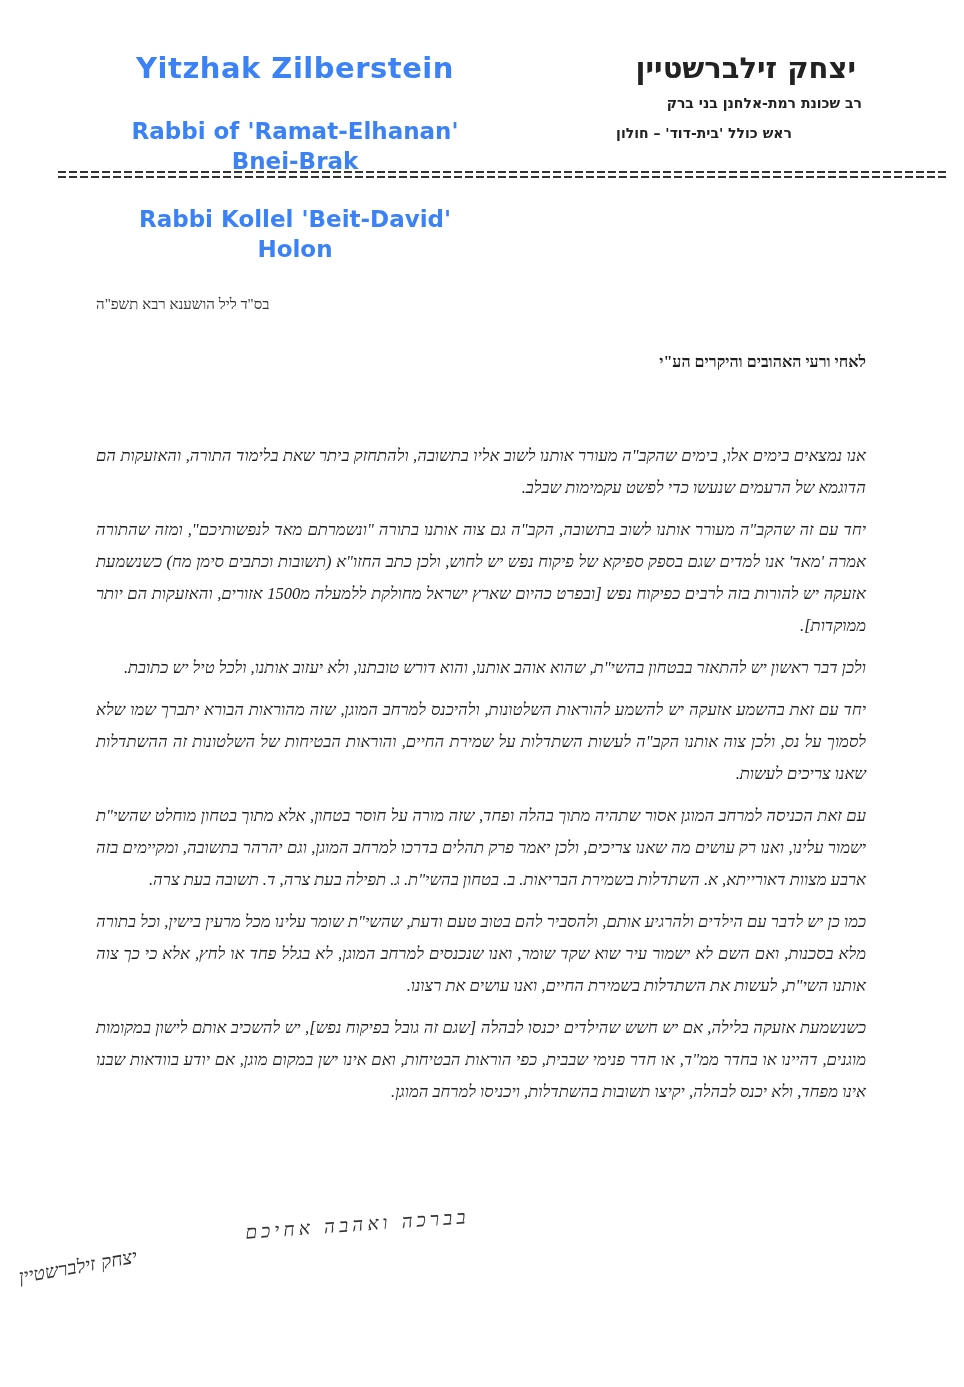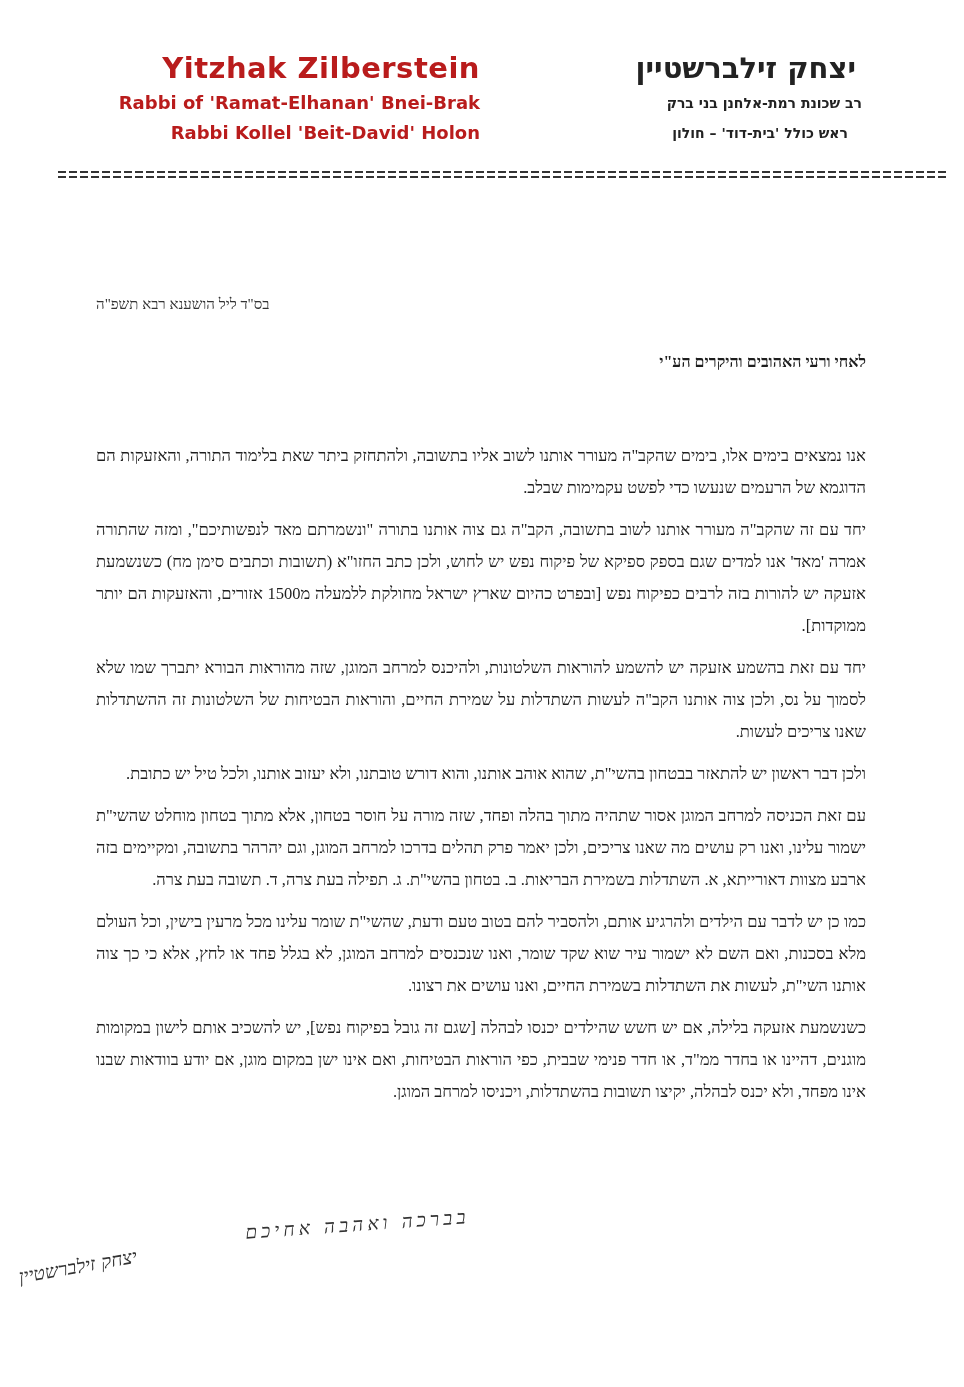--- a/index.html
+++ b/index.html
@@ -1,36 +1,36 @@
 <!DOCTYPE html>
 <html><head>
   <meta charset="utf-8">
   <style>
     html, body { margin: 0; padding: 0; background: #ffffff; }
     body {
       width: 964px; height: 1387px; position: relative; overflow: hidden;
       font-family: "Liberation Serif", serif; color: #1e1e1e;
     }
-    .hdr-en { position: absolute; left: 110px; top: 48px; width: 370px; text-align: right;
-      font-family: "DejaVu Sans", sans-serif; color: #b91c1c; }
+    .hdr-en { position: absolute; left: 110px; top: 48px; width: 370px; text-align: center;
+      font-family: "DejaVu Sans", sans-serif; color: #3b82f6; }
     .hdr-en .name { font-size: 29px; font-weight: bold; letter-spacing: 0.5px; line-height: 40px; }
-    .hdr-en .sub { font-size: 18px; font-weight: bold; line-height: 30px; }
+    .hdr-en .sub { font-size: 23px; font-weight: bold; line-height: 30px; margin-top: 28px; }
     .hdr-he { position: absolute; left: 560px; top: 48px; width: 310px; direction: rtl; text-align: right;
       font-family: "DejaVu Sans", sans-serif; color: #222; }
     .hdr-he .name { font-size: 29px; font-weight: bold; line-height: 40px; padding-right: 14px; }
     .hdr-he .sub { font-size: 14px; font-weight: bold; line-height: 30px; padding-right: 8px; }
-    .hdr-he .sub2 { padding-right: 22px; }
+    .hdr-he .sub2 { padding-right: 22px; text-align: center; }
     .sep { position: absolute; left: 58px; top: 171px; width: 890px; height: 7px;
       background:
         repeating-linear-gradient(90deg, #333 0 8px, transparent 8px 11px) top/100% 2px no-repeat,
         repeating-linear-gradient(90deg, #333 0 8px, transparent 8px 11px) bottom/100% 2px no-repeat; }
     .date { position: absolute; left: 96px; top: 296px; font-size: 15px; direction: rtl; color: #333; }
     .salutation { position: absolute; right: 98px; top: 353px; font-size: 16px; font-weight: bold; direction: rtl; }
     .body { position: absolute; left: 96px; width: 770px; top: 440px; direction: rtl; text-align: justify;
-      font-size: 16.5px; line-height: 32px; }
+      font-size: 16.5px; line-height: 32px; font-style: italic; }
     .body p { margin: 0 0 10px 0; text-align-last: right; }
     .closing { position: absolute; left: 245px; top: 1213px; font-family: "DejaVu Serif", serif;
       font-style: italic; font-size: 19px; transform: rotate(-4deg); direction: rtl; color: #333; letter-spacing: 4px; }
     .signature { position: absolute; left: 18px; top: 1255px; font-family: "DejaVu Serif", serif;
       font-style: italic; font-size: 19px; transform: rotate(-10deg); direction: rtl; color: #333; }
   </style>
 </head>
 <body>
 
 <div class="hdr-en">
@@ -47,21 +47,21 @@
 
 <div class="sep"></div>
 
 <div class="date">בס"ד   ליל הושענא רבא תשפ"ה</div>
 
 <div class="salutation">לאחי ורעי האהובים והיקרים הע"י</div>
 
 <div class="body">
   <p>אנו נמצאים בימים אלו, בימים שהקב"ה מעורר אותנו לשוב אליו בתשובה, ולהתחזק ביתר שאת בלימוד התורה, והאזעקות הם הדוגמא של הרעמים שנעשו כדי לפשט עקמימות שבלב.</p>
   <p>יחד עם זה שהקב"ה מעורר אותנו לשוב בתשובה, הקב"ה גם צוה אותנו בתורה "ונשמרתם מאד לנפשותיכם", ומזה שהתורה אמרה 'מאד' אנו למדים שגם בספק ספיקא של פיקוח נפש יש לחוש, ולכן כתב החזו"א (תשובות וכתבים סימן מח) כשנשמעת אזעקה יש להורות בזה לרבים כפיקוח נפש [ובפרט כהיום שארץ ישראל מחולקת ללמעלה מ1500 אזורים, והאזעקות הם יותר ממוקדות].</p>
+  <p>ולכן דבר ראשון יש להתאזר בבטחון בהשי"ת, שהוא אוהב אותנו, והוא דורש טובתנו, ולא יעזוב אותנו, ולכל טיל יש כתובת.</p>
   <p>יחד עם זאת בהשמע אזעקה יש להשמע להוראות השלטונות, ולהיכנס למרחב המוגן, שזה מהוראות הבורא יתברך שמו שלא לסמוך על נס, ולכן צוה אותנו הקב"ה לעשות השתדלות על שמירת החיים, והוראות הבטיחות של השלטונות זה ההשתדלות שאנו צריכים לעשות.</p>
-  <p>ולכן דבר ראשון יש להתאזר בבטחון בהשי"ת, שהוא אוהב אותנו, והוא דורש טובתנו, ולא יעזוב אותנו, ולכל טיל יש כתובת.</p>
   <p>עם זאת הכניסה למרחב המוגן אסור שתהיה מתוך בהלה ופחד, שזה מורה על חוסר בטחון, אלא מתוך בטחון מוחלט שהשי"ת ישמור עלינו, ואנו רק עושים מה שאנו צריכים, ולכן יאמר פרק תהלים בדרכו למרחב המוגן, וגם יהרהר בתשובה, ומקיימים בזה ארבע מצוות דאורייתא, א. השתדלות בשמירת הבריאות. ב. בטחון בהשי"ת. ג. תפילה בעת צרה, ד. תשובה בעת צרה.</p>
-  <p>כמו כן יש לדבר עם הילדים ולהרגיע אותם, ולהסביר להם בטוב טעם ודעת, שהשי"ת שומר עלינו מכל מרעין בישין, וכל העולם מלא בסכנות, ואם השם לא ישמור עיר שוא שקד שומר, ואנו שנכנסים למרחב המוגן, לא בגלל פחד או לחץ, אלא כי כך צוה אותנו השי"ת, לעשות את השתדלות בשמירת החיים, ואנו עושים את רצונו.</p>
+  <p>כמו כן יש לדבר עם הילדים ולהרגיע אותם, ולהסביר להם בטוב טעם ודעת, שהשי"ת שומר עלינו מכל מרעין בישין, וכל בתורה מלא בסכנות, ואם השם לא ישמור עיר שוא שקד שומר, ואנו שנכנסים למרחב המוגן, לא בגלל פחד או לחץ, אלא כי כך צוה אותנו השי"ת, לעשות את השתדלות בשמירת החיים, ואנו עושים את רצונו.</p>
   <p>כשנשמעת אזעקה בלילה, אם יש חשש שהילדים יכנסו לבהלה [שגם זה גובל בפיקוח נפש], יש להשכיב אותם לישון במקומות מוגנים, דהיינו או בחדר ממ"ד, או חדר פנימי שבבית, כפי הוראות הבטיחות, ואם אינו ישן במקום מוגן, אם יודע בוודאות שבנו אינו מפחד, ולא יכנס לבהלה, יקיצו תשובות בהשתדלות, ויכניסו למרחב המוגן.</p>
 </div>
 
 <div class="closing">בברכה ואהבה אחיכם</div>
 <div class="signature">יצחק זילברשטיין</div>
 
 </body></html>

